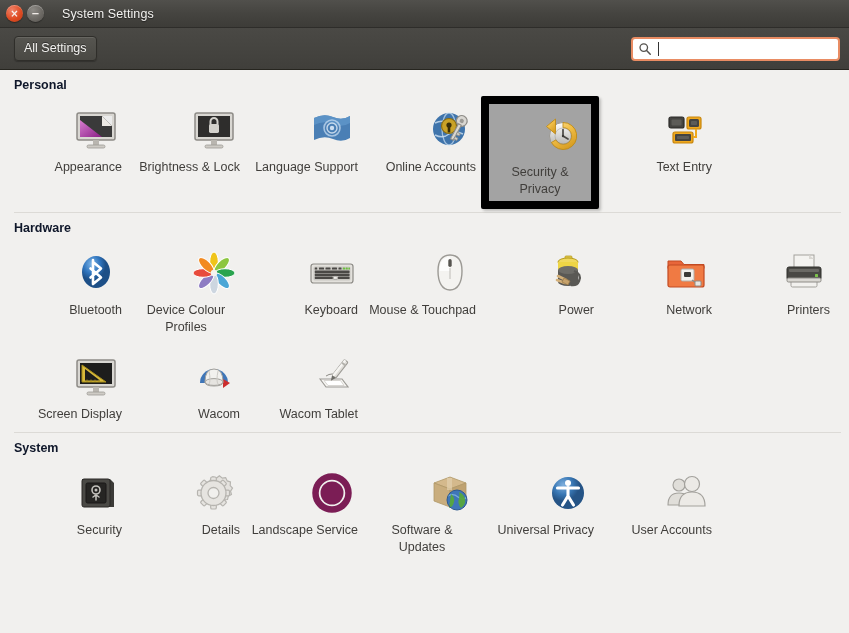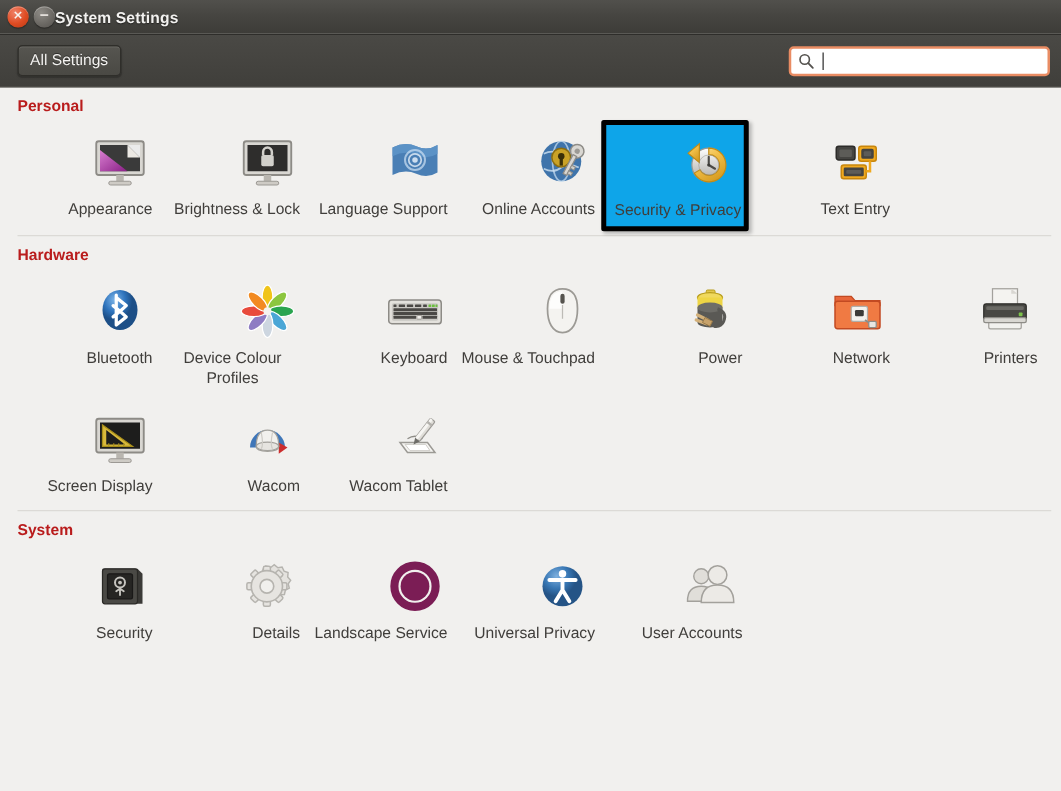--- a/index.html
+++ b/index.html
@@ -46,22 +46,22 @@
     background: radial-gradient(circle at 35% 30%, #f0836a 0%, #df4b22 55%, #bb3a14 100%);
   }
   .winbtn.min {
     background: radial-gradient(circle at 35% 30%, #8e8b86 0%, #6d6a65 55%, #55524e 100%);
     margin-right: 0;
   }
   .winbtn .glyph { transform: translateY(-0.5px); font-weight: bold; font-size: 10px; }
   .win-title {
     color: #f2f1ef;
     font-size: 12.5px;
-    font-weight: bold;
-    margin-left: 0;
+    font-weight: normal;
+    margin-left: 18px;
     text-shadow: 0 1px 1px rgba(0,0,0,.5);
     letter-spacing: .1px;
   }
 
   
   .toolbar {
     height: 41px;
     min-height: 41px;
     background: linear-gradient(to bottom, #47464200 0%, #403f3b 100%), #454440;
     background: linear-gradient(to bottom, #4a4945 0%, #403f3b 100%);
@@ -122,21 +122,21 @@
   .content {
     flex: 1 1 auto;
     background: #f1f0ee;
     overflow: hidden;
     padding: 0;
   }
   .section { padding: 0; }
   .section-header {
     font-size: 12.5px;
     font-weight: bold;
-    color: #b91c1c;
+    color: #0f172a;
     padding: 8px 12px 4px 14px;
   }
   .separator {
     height: 1px;
     background: #dcdad6;
     margin: 3px 8px 0 14px;
   }
   .grid {
     display: grid;
     grid-template-columns: repeat(7, 118px);
@@ -148,22 +148,22 @@
     box-sizing: border-box;
     display: flex;
     flex-direction: column;
     align-items: flex-end;
     padding: 5px 2px 4px 2px;
     cursor: pointer;
     border: 3px solid transparent;
     border-radius: 2px;
   }
   .tile.selected {
-    border: 4px solid #000000;
-    background: #0ea5e9;
+    border: 8px solid #000000;
+    background: #a3a3a3;
     box-shadow: 2px 2px 3px rgba(0,0,0,.22);
   }
   .tile .icon-wrap {
     width: 52px; height: 52px;
     display: flex; align-items: center; justify-content: center;
     margin-bottom: 3px;
   }
   .tile .label {
     font-size: 12.5px;
     color: #403e3b;
@@ -589,20 +589,36 @@
         <div class="tile">
           <div class="icon-wrap">
             <svg width="48" height="48" viewBox="0 0 48 48">
               <circle cx="24" cy="24" r="16.5" fill="none" stroke="#7b1d55" stroke-width="6.5"></circle>
               <circle cx="24" cy="24" r="11.5" fill="#7b1d55"></circle>
             </svg>
           </div>
           <div class="label">Landscape Service</div>
         </div>
 
+        <div class="tile">
+          <div class="icon-wrap">
+            <svg width="48" height="48" viewBox="0 0 48 48">
+              <path d="M8 14 L24 8 L40 14 L24 20 Z" fill="#d4b98c" stroke="#b09867" stroke-width=".8"></path>
+              <path d="M8 14 L24 20 L24 38 L8 32 Z" fill="#c9ad7d" stroke="#b09867" stroke-width=".8"></path>
+              <path d="M40 14 L24 20 L24 38 L40 32 Z" fill="#bfa271" stroke="#b09867" stroke-width=".8"></path>
+              <rect x="21" y="9" width="5" height="12" fill="#e3d0ae" opacity=".7"></rect>
+              <circle cx="31" cy="31" r="10" fill="#3f76b8"></circle>
+              <path d="M22 27 q5 -3 10 1 q5 4 9 0" stroke="#9fd3f0" stroke-width="1.2" fill="none" opacity=".6"></path>
+              <path d="M25 25 q4 3 3 8 q-1 5 -5 6" fill="#57a83c" opacity=".95"></path>
+              <path d="M33 23 q5 2 6 7 q1 6 -4 9 q-4 -5 -2 -9 q1 -4 0 -7 Z" fill="#57a83c" opacity=".95"></path>
+              <ellipse cx="31" cy="31" rx="10" ry="10" fill="none" stroke="#2e5a8e" stroke-width="1"></ellipse>
+            </svg>
+          </div>
+          <div class="label">Software &amp; Updates</div>
+        </div>
 
 
         <div class="tile">
           <div class="icon-wrap">
             <svg width="48" height="48" viewBox="0 0 48 48">
               <defs>
                   <radialGradient id="uag" cx="35%" cy="25%">
                 <stop offset="0%" stop-color="#7fb0de"></stop>
                     <stop offset="60%" stop-color="#3877b4"></stop>
                     <stop offset="100%" stop-color="#255486"></stop>

